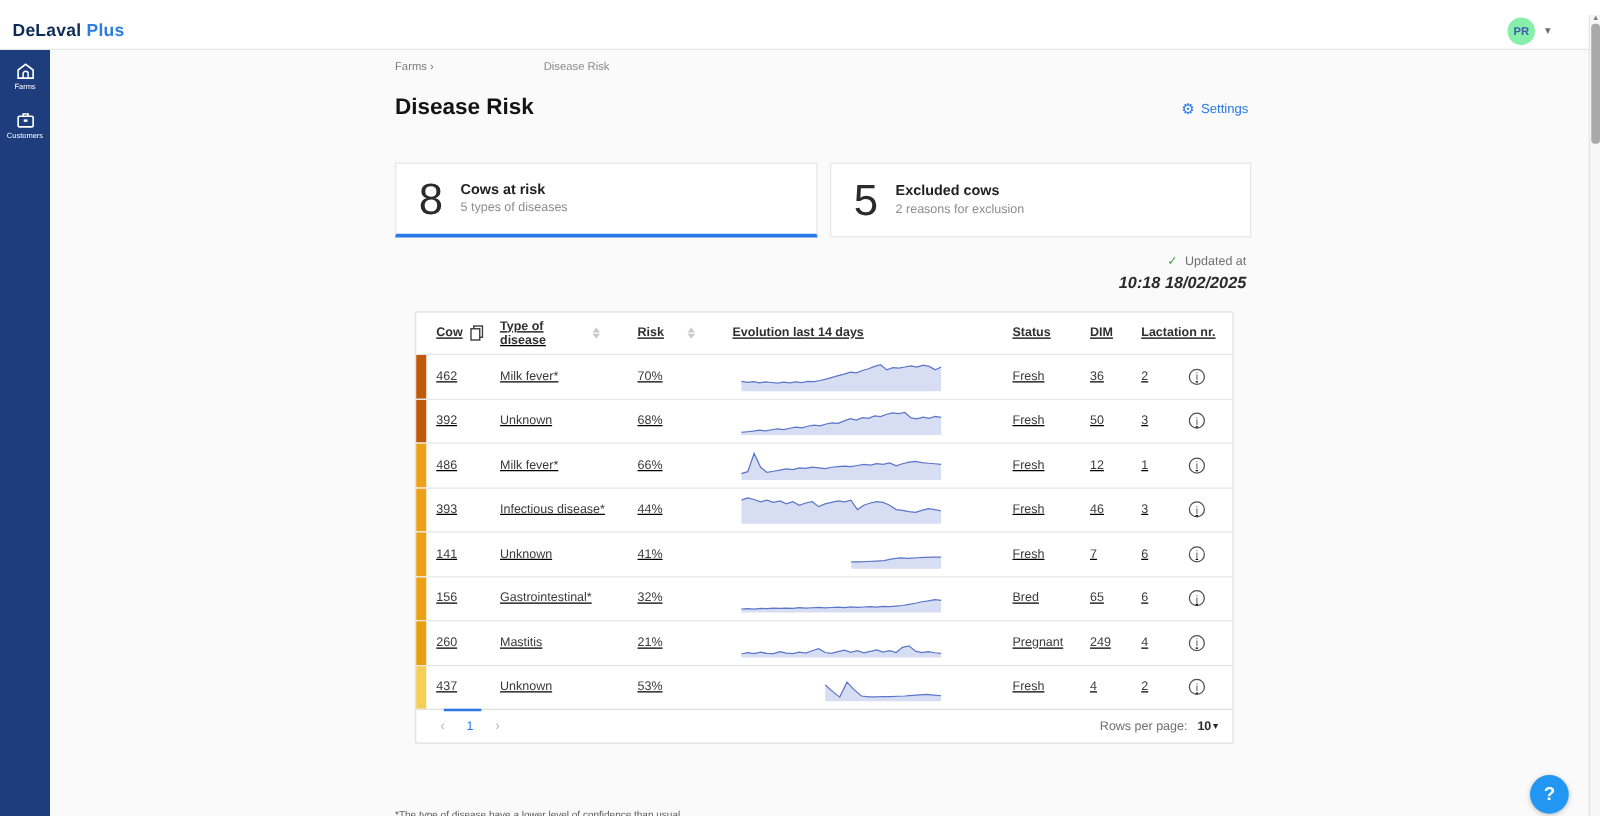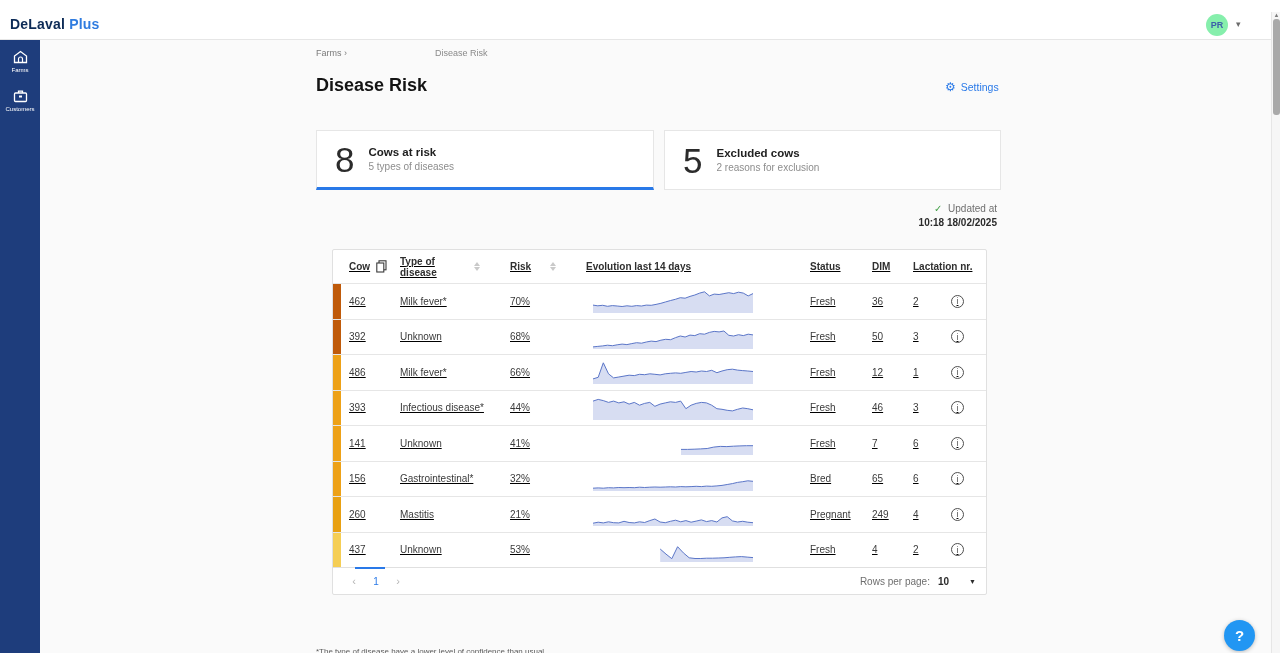--- a/index.html
+++ b/index.html
@@ -32,21 +32,21 @@
   .card1 { left:316px; width:338px; border-bottom:3px solid #2979e8; }
   .card2 { left:664px; width:337px; }
   .card-num { font-size:35px; font-weight:200; color:#2b2b2b; line-height:1; }
   .card-title { font-size:11.5px; font-weight:bold; color:#212121; margin-bottom:3px; }
   .card-sub { font-size:10px; color:#8d8d8d; }
 
   
   .updated { position:absolute; left:800px; top:191px; width:197px; text-align:right; }
   .updated-row1 { font-size:10px; color:#6f6f6f; }
   .updated-check { color:#43a047; font-size:10px; margin-right:3px; }
-  .updated-row2 { font-size:10px; font-weight:bold; color:#2b2b2b; margin-top:3px; }
+  .updated-row2 { font-size:13px; font-weight:bold; color:#2b2b2b; margin-top:3px;font-style:italic; }
 
   
   .table-card { position:absolute; left:332px; top:237px; width:655px; background:#fff; border:1px solid #e0e0e0; border-radius:2px; }
   .t-grid { display:grid; grid-template-columns:67px 110px 76px 224px 62px 41px 32px 1fr; align-items:center;text-decoration:underline; }
   .t-head { height:33px; }
   .th { font-size:10px; font-weight:bold; color:#2f2f2f; display:flex; align-items:center; }
   .th-cow { padding-left:16px; gap:6px; }
   .th-sortwrap { justify-content:space-between; padding-right:30px; }
   .sort-ico { display:flex; flex-direction:column; gap:1px; cursor:pointer; }
   .sort-ico span { width:0; height:0; border-left:3px solid transparent; border-right:3px solid transparent; }
@@ -60,21 +60,21 @@
   .spark-cell { padding-left:7px; }
   .info-ico { width:13px; height:13px; border:1px solid #4f4f4f; border-radius:50%; color:#4f4f4f; font-size:8.5px; display:flex; align-items:center; justify-content:center; margin-left:6px; cursor:pointer; }
 
   
   .paging { position:relative; height:27px; border-top:1px solid #e0e0e0; display:flex; align-items:center; font-size:10px; color:#8d8d8d; }
   .page-bar { position:absolute; top:-1px; left:22px; width:30px; height:2px; background:#2979e8; }
   .pg-prev { margin-left:10px; width:22px; text-align:center; font-size:11px; color:#b5b5b5; cursor:pointer; }
   .pg-num { width:22px; text-align:center; color:#2979e8; cursor:pointer; }
   .pg-next { width:22px; text-align:center; font-size:11px; color:#b5b5b5; cursor:pointer; }
   .rpp { margin-left:auto; display:flex; align-items:center; gap:8px; padding-right:10px; color:#6f6f6f; }
-  .rpp-val { color:#2b2b2b; font-weight:bold; display:flex; align-items:center; gap:20px; cursor:pointer; }
+  .rpp-val { color:#2b2b2b; font-weight:bold; display:flex; align-items:center; gap:0; cursor:pointer; }
   .rpp-caret { font-size:7px; color:#2b2b2b; }
 
   
   .footnote { position:absolute; left:316px; top:635px; font-size:8px; color:#5a5a5a; }
   .help-btn { position:absolute; left:1224px; top:608px; width:31px; height:31px; border-radius:50%; background:#2196f3; color:#fff; font-size:15px; font-weight:bold; display:flex; align-items:center; justify-content:center; box-shadow:0 1px 4px rgba(0,0,0,.25); cursor:pointer; }
 
   
   .vscroll { position:absolute; right:0; top:0; width:9px; height:653px; background:#f6f6f6; border-left:1px solid #e6e6e6; z-index:10; }
   .vs-up { position:absolute; top:0; left:0; width:9px; text-align:center; font-size:6px; color:#7d7d7d; }
   .vs-down { position:absolute; bottom:2px; left:0; width:9px; text-align:center; font-size:6px; color:#7d7d7d; }

